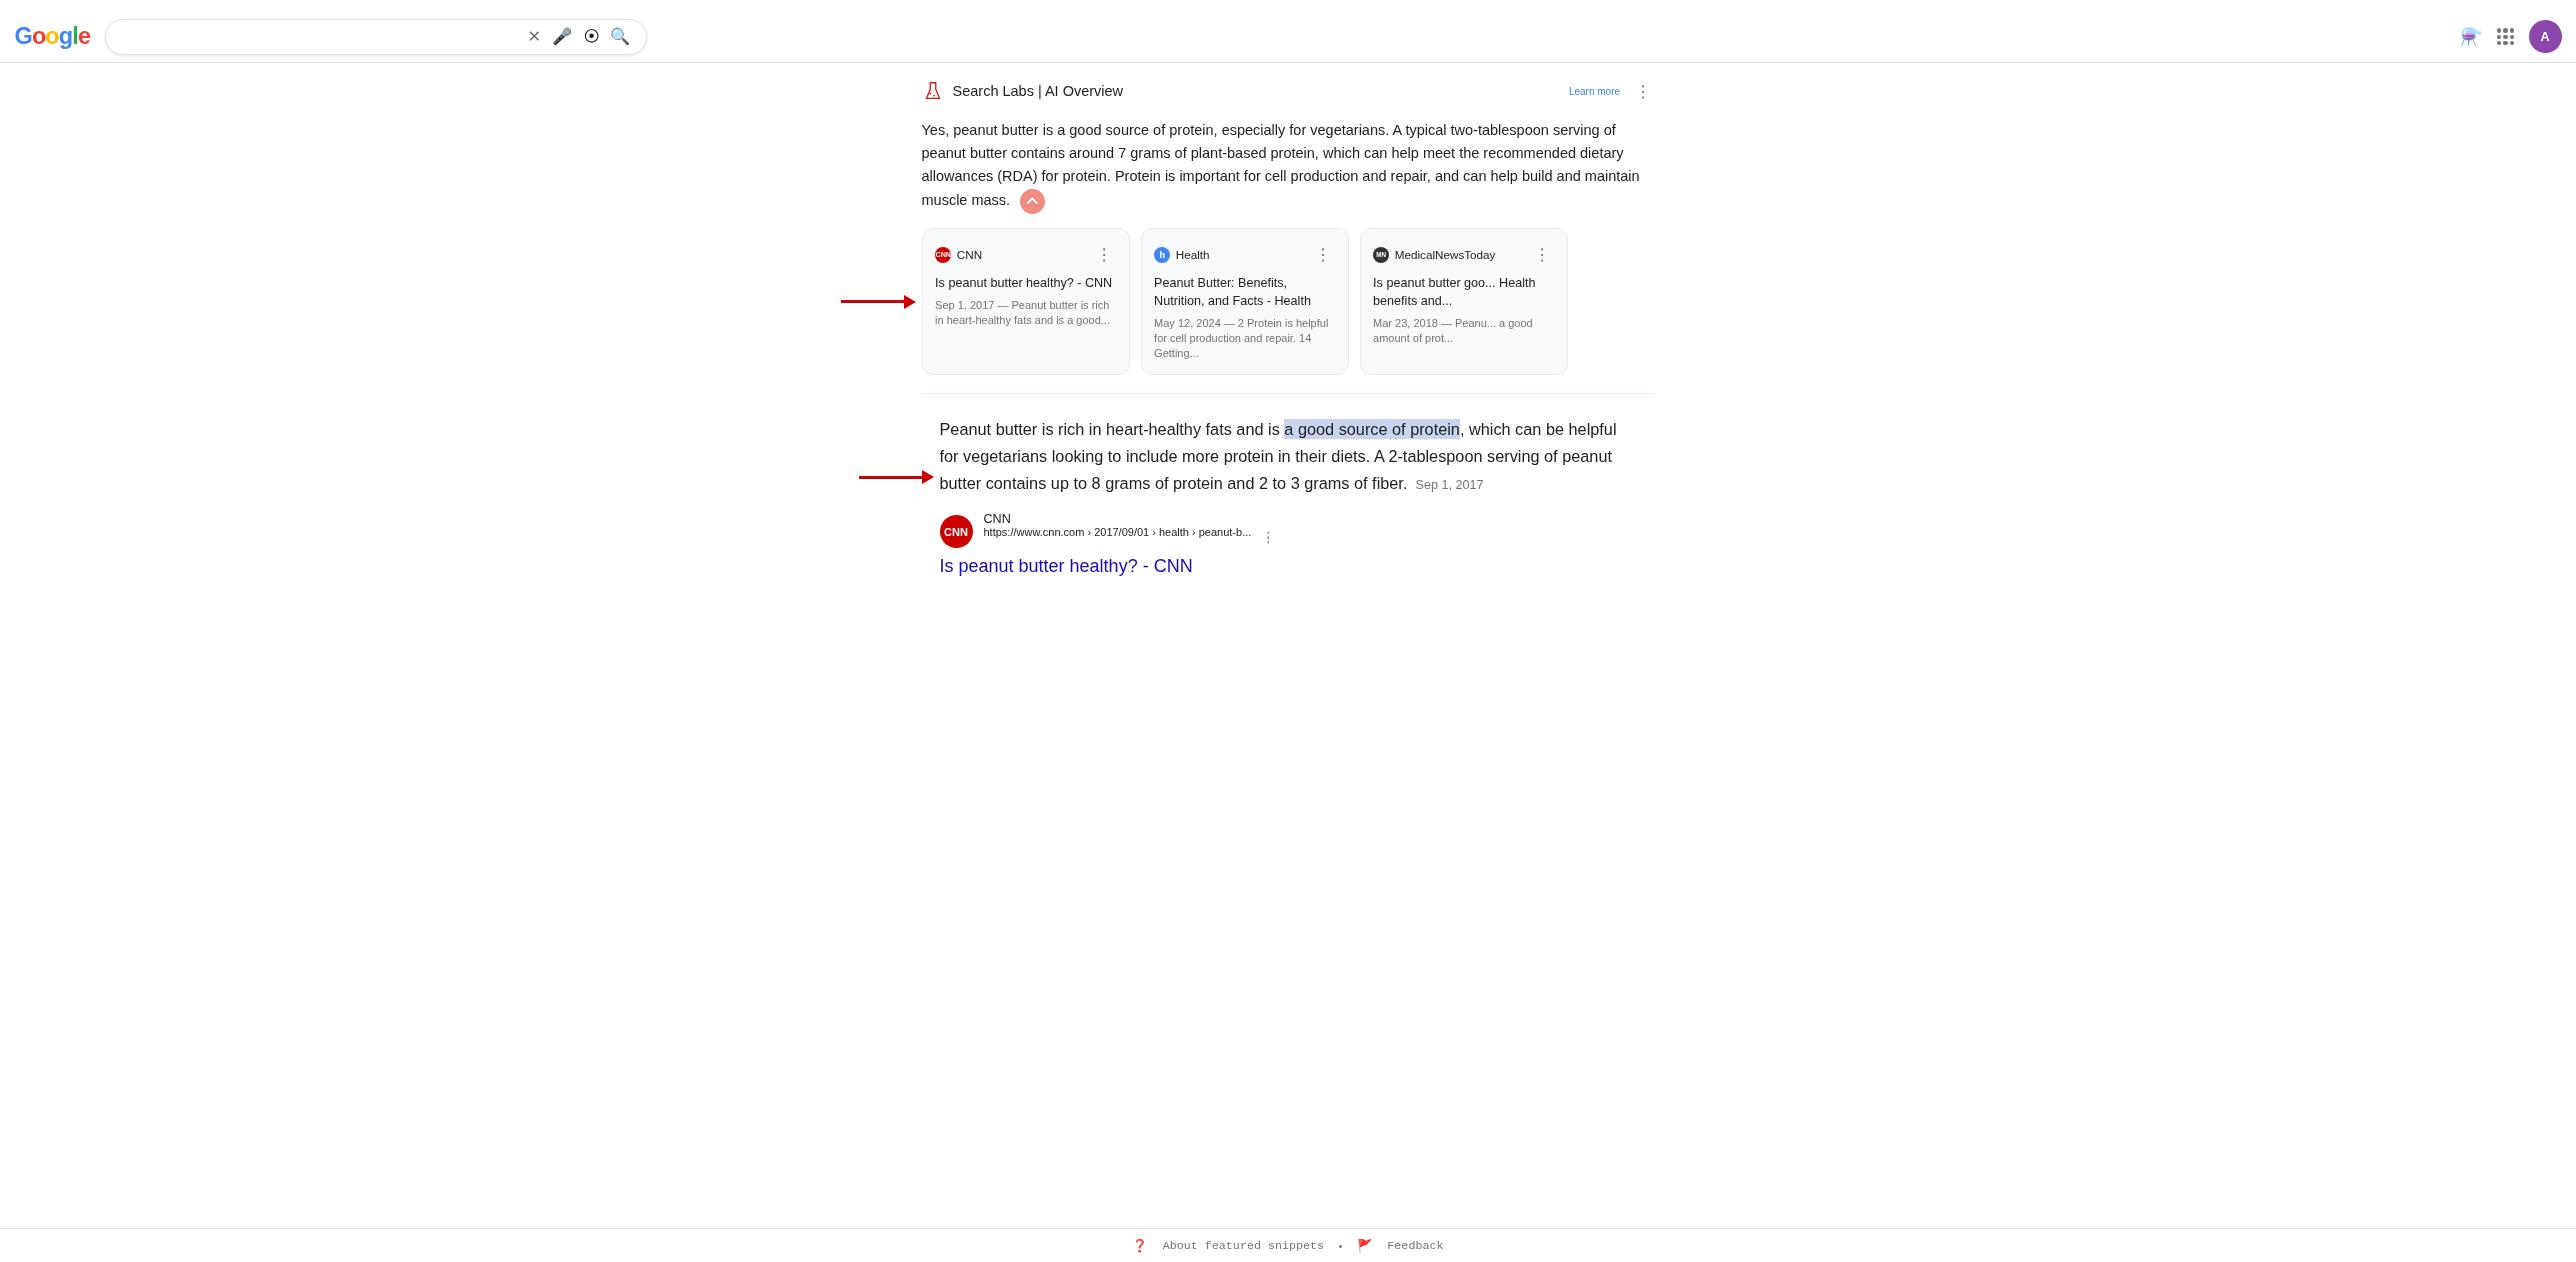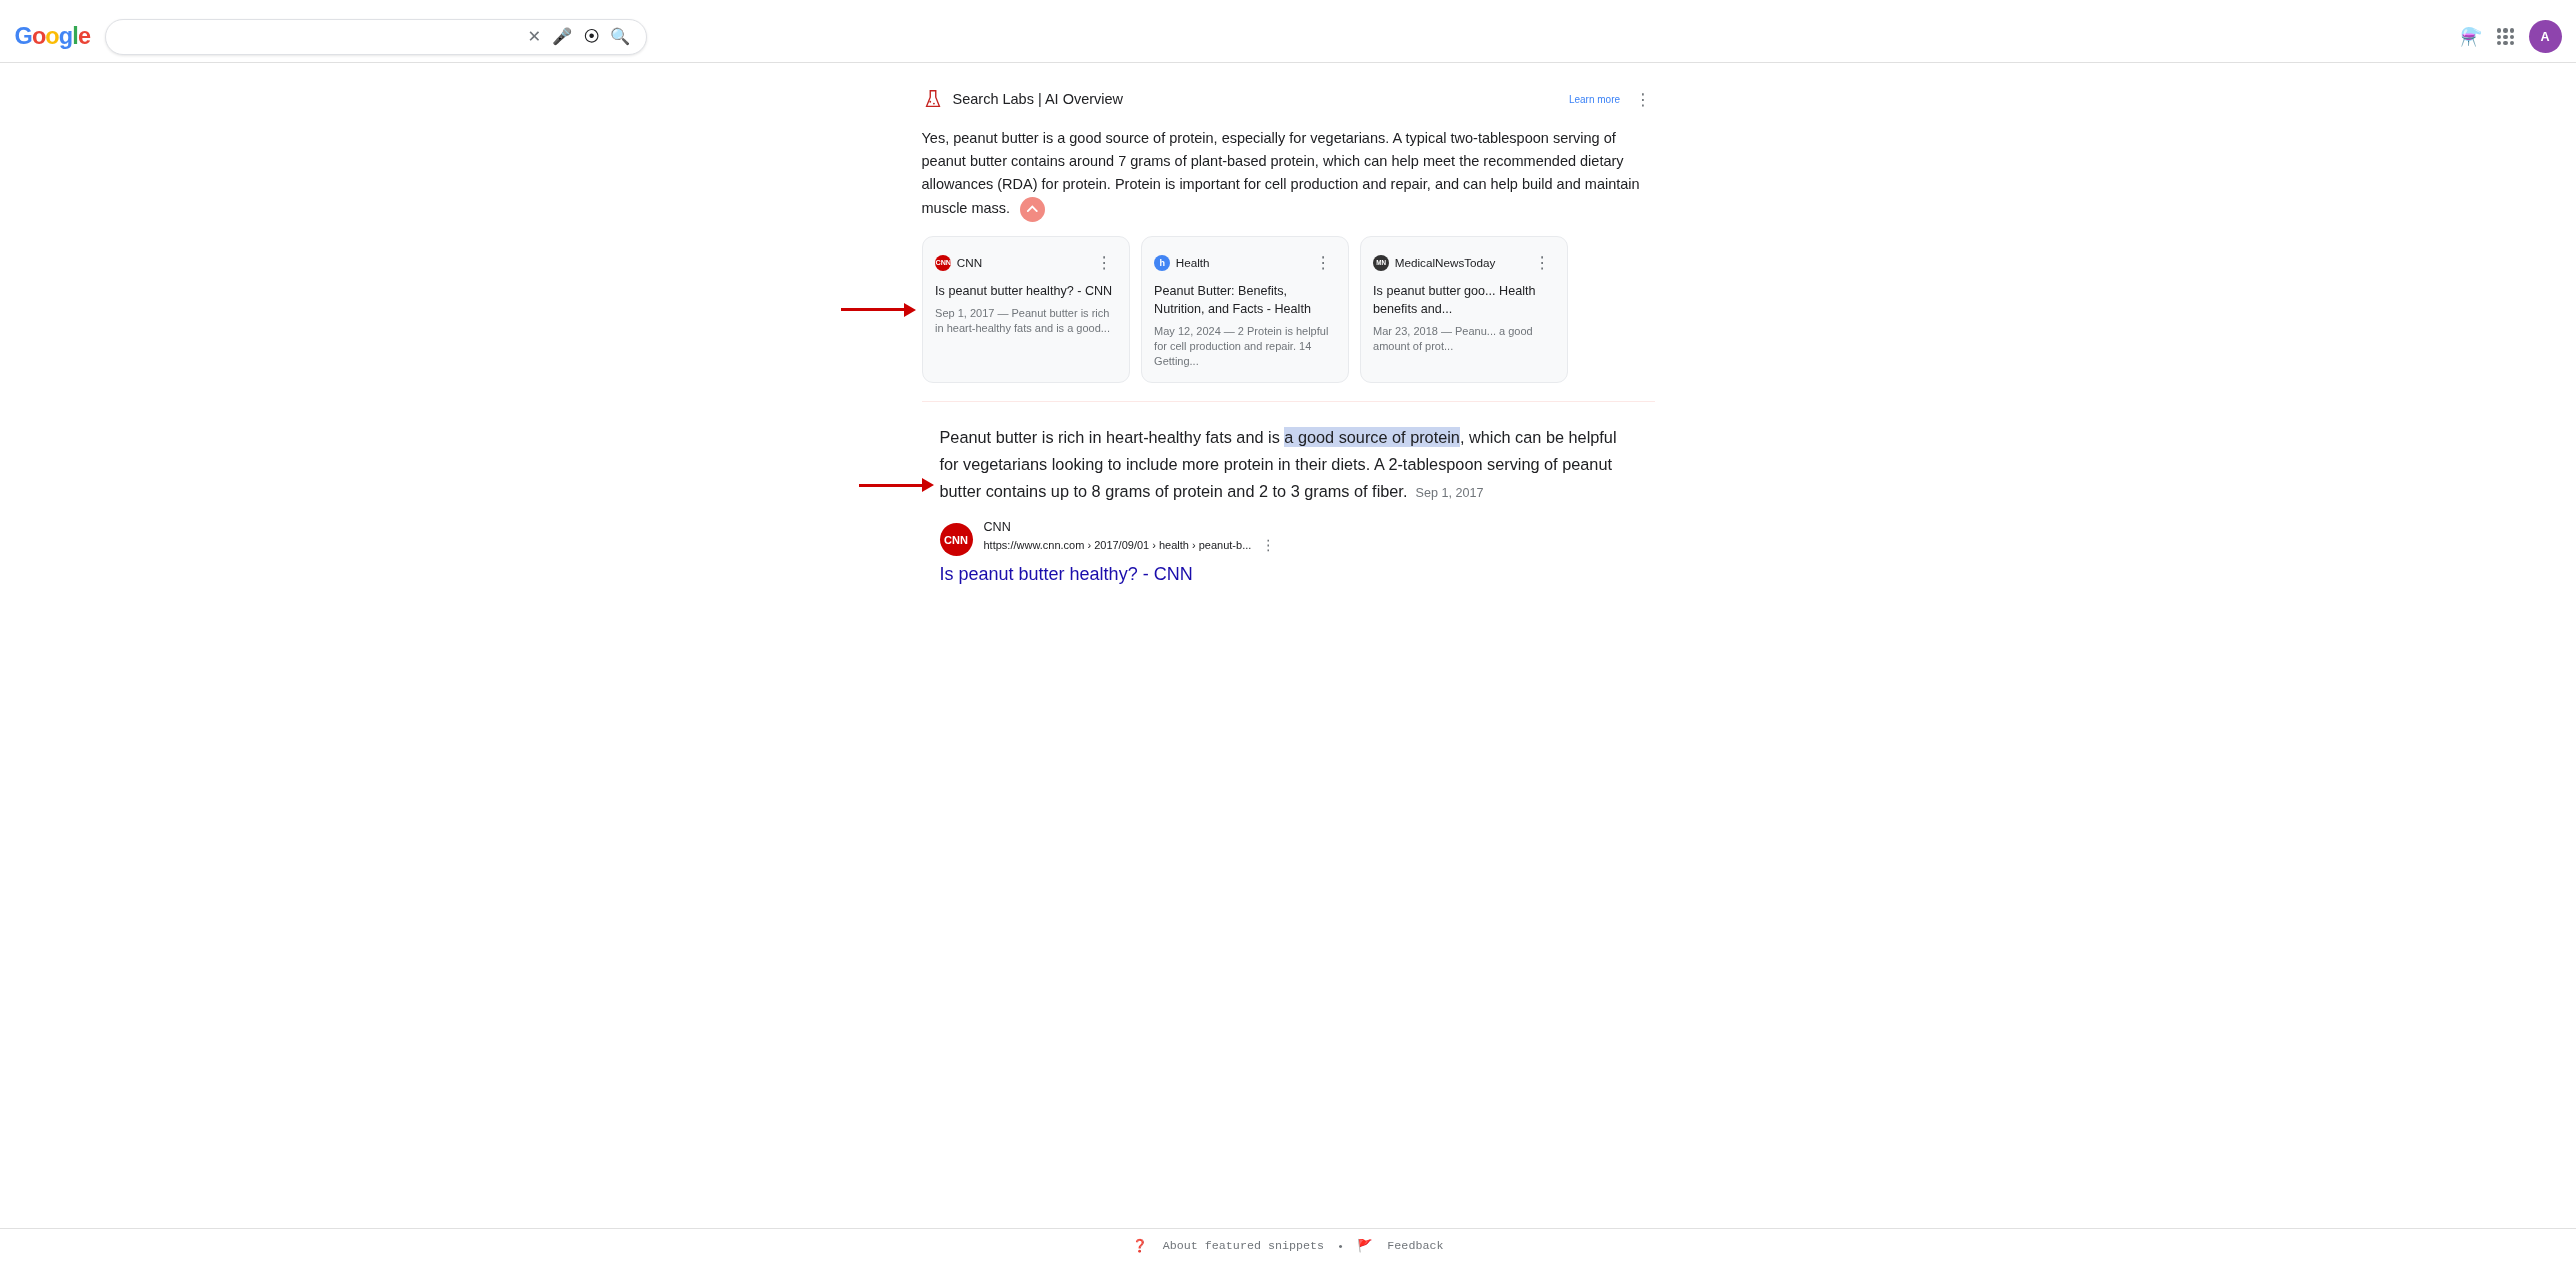--- a/index.html
+++ b/index.html
@@ -84,21 +84,21 @@
     
     .main-content {
       max-width: 777px;
       margin: 0 auto;
       padding: 14.5px 0;
       position: relative;
     }
 
     
     .ai-overview {
-      margin: 21px 22px;
+      margin: 13px 22px;
       padding: 0;
     }
 
     .ai-overview-header {
       display: flex;
       align-items: center;
       justify-content: space-between;
       margin-bottom: 14.5px;
     }
     .ai-overview-title {
@@ -295,21 +295,20 @@
     }
     .source-result-name {
       font-size: 12.6px;
       color: #202124;
       font-weight: 500;
     }
     .source-result-url {
       font-size: 11px;
       color: #202124;
       display: flex;
-      align-items: center;
       gap: 6px;
     }
     .result-title-link {
       font-size: 18px;
       color: #1a0dab;
       text-decoration: none;
       display: block;
       margin-top: 3.6px;
     }
 

